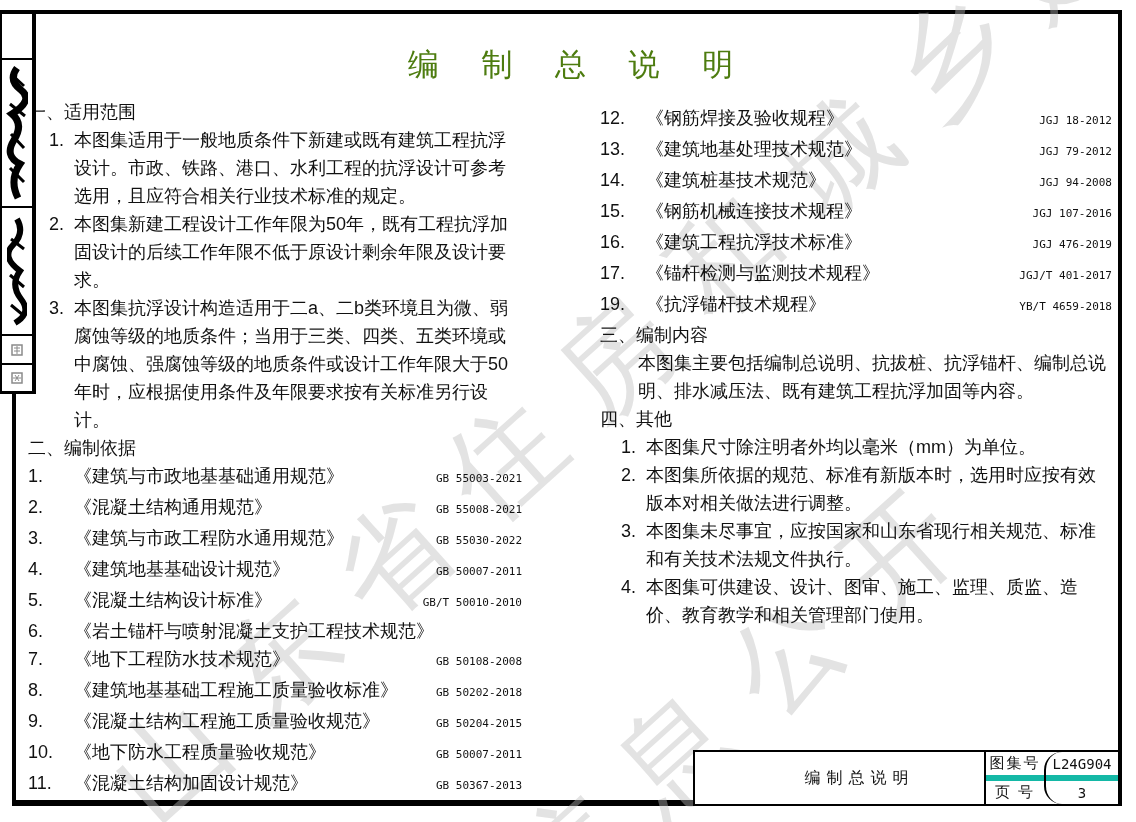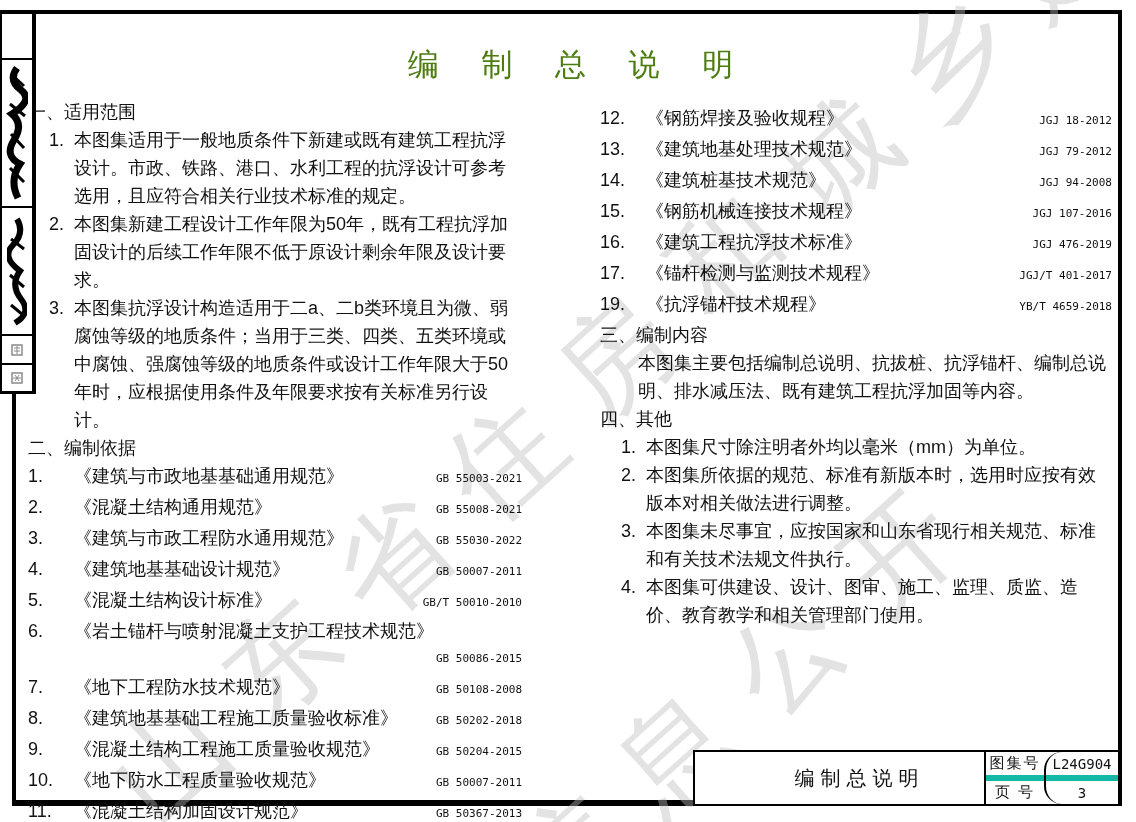--- a/index.html
+++ b/index.html
@@ -56,21 +56,21 @@
   }
   .std-row.code-own-line .code{flex-basis:100%;text-align:right;}
   .para{margin-left:38px;}
   
   .titleblock{
     position:absolute;left:693px;top:750px;width:427px;height:56px;
     border:2px solid #000;box-sizing:border-box;display:flex;z-index:3;background:#fff;
   }
   .tb-main{
     flex:1;display:flex;align-items:center;justify-content:center;
-    font-size:20px;letter-spacing:6px;margin-left:40px;
+    font-size:16px;letter-spacing:6px;margin-left:40px;
   }
   .tb-grid{display:flex;flex:0 0 132px;border-left:2px solid #000;}
   .tb-labels{flex:0 0 58px;display:flex;flex-direction:column;}
   .tb-values{flex:1;display:flex;flex-direction:column;border-left:2px solid #000;border-radius:18px;}
   .tb-cell{
     flex:1;display:flex;align-items:center;justify-content:center;
     font-size:15px;box-sizing:border-box;
   }
   .tb-top{border-bottom:6px solid #14b8a6;}
   .tb-val{font-family:"DejaVu Sans Mono",monospace;font-size:14px;}
@@ -165,21 +165,20 @@
 
       <div class="std-row">
         <span class="num">5.</span>
         <span class="name">《混凝土结构设计标准》</span>
         <span class="code">GB/T 50010-2010</span>
       </div>
 
       <div class="std-row code-own-line">
         <span class="num">6.</span>
         <span class="name">《岩土锚杆与喷射混凝土支护工程技术规范》</span>
-        <span class="code">GB 50086-2015</span>
       </div>
 
       <div class="std-row">
         <span class="num">7.</span>
         <span class="name">《地下工程防水技术规范》</span>
         <span class="code">GB 50108-2008</span>
       </div>
 
       <div class="std-row">
         <span class="num">8.</span>

